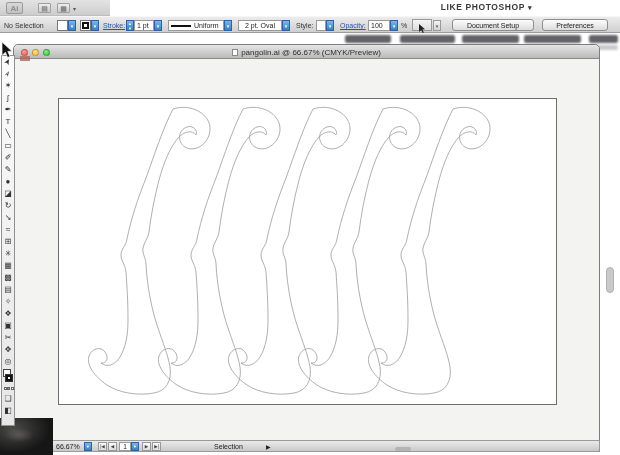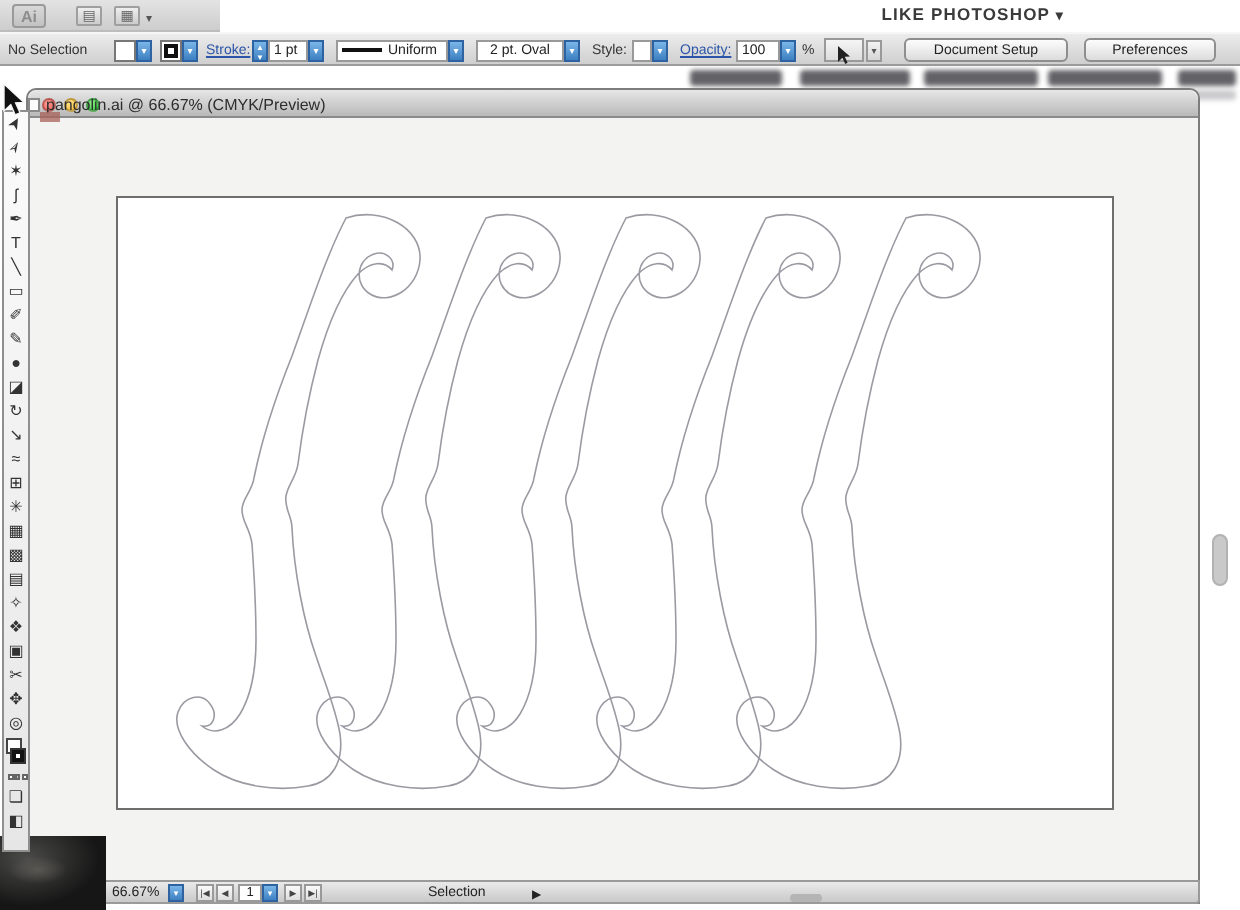--- a/index.html
+++ b/index.html
@@ -46,21 +46,21 @@
   
   .blur-token { top:35px; height:8px; background:#3c3c42; border-radius:2px; filter:blur(1.2px); opacity:.8; }
   .blur-token.faint { background:#8a8a90; opacity:.45; }
 
   
   #doc-window { left:13px; top:44px; width:587px; height:408px; border:1px solid #7d7d7d;
     border-radius:5px 5px 0 0; background:#f2f2f2; }
   #title-bar { left:0; top:0; width:100%; height:14px; border-radius:5px 5px 0 0;
     background:linear-gradient(#e6e6e6,#b9b9b9); border-bottom:1px solid #8a8a8a; }
   .traffic { top:3.5px; width:7px; height:7px; border-radius:50%; border:0.5px solid rgba(0,0,0,.25); }
-  #win-title { width:100%; top:3px; text-align:left; font-size:8px; color:#2d2d2d; }
+  #win-title { width:100%; top:3px; text-align:center; font-size:8px; color:#2d2d2d; }
   #doc-proxy-icon { display:inline-block; width:6px; height:7px; background:#fdfdfd;
     border:1px solid #8a8a8a; vertical-align:-1px; margin-right:3px; }
 
   
   #pasteboard { left:0; top:14px; width:100%; height:382px; background:#f3f3f2; overflow:hidden; }
   #artboard { left:44px; top:39px; width:499px; height:307px; background:#fff; border:1px solid #6e6e6e; }
   #artboard svg { position:absolute; left:0; top:0; }
 
   
   #toolbar { left:1px; top:55px; width:14px; height:371px; background:linear-gradient(#fbfbfb,#e6e6e6);

